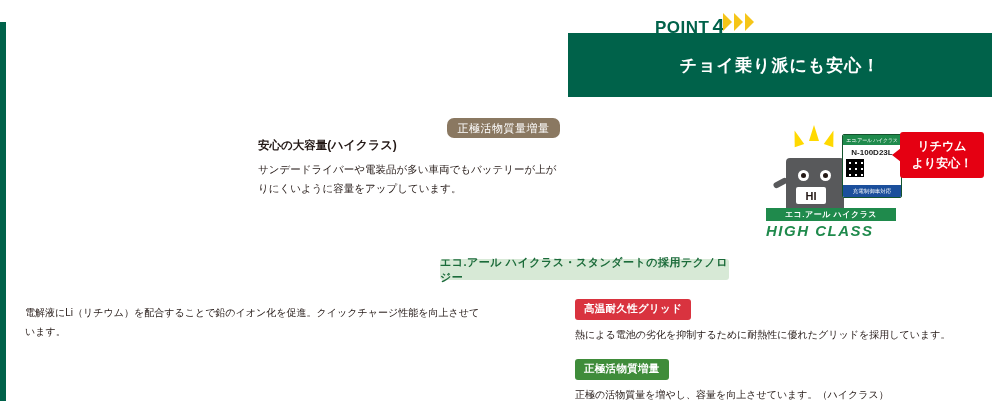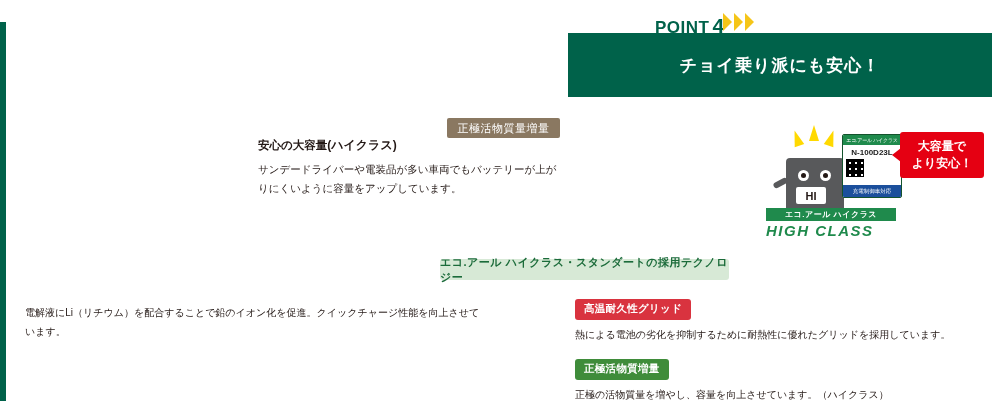--- a/index.html
+++ b/index.html
@@ -74,21 +74,21 @@
   }
   
   .pill-brown {
     position: absolute;
     left: 447px; top: 118px;
     width: 113px;
     height: 20px;
     background: #8a7861;
     color: #ffffff;
     font-size: 11px;
-    border-radius: 2px;
+    border-radius: 7px;
     display: flex;
     align-items: center;
     justify-content: center;
     letter-spacing: 0.5px;
   }
   
   .cap-block {
     position: absolute;
     left: 258px; top: 136px;
     width: 300px;
@@ -364,21 +364,21 @@
       <div class="sc-qr"></div>
       <div class="sc-blue">充電制御車対応</div>
     </div>
 
     <div class="hc-band">エコ.アール ハイクラス</div>
     <div class="hc-text">HIGH CLASS</div>
   </div>
 
   <div class="red-badge">
     <span>
-      <span>大容量で</span><br>
+      <span>リチウム</span><br>
       <span>より安心！</span>
     </span>
   </div>
 
   <div class="section-title">エコ.アール ハイクラス・スタンダートの採用テクノロジー</div>
 
   <div class="tech">
     <div class="tech-col left">
       <div class="tech-item">
         <div class="tech-desc">電解液にLi（リチウム）を配合することで鉛のイオン化を促進。クイックチャージ性能を向上させています。</div>

